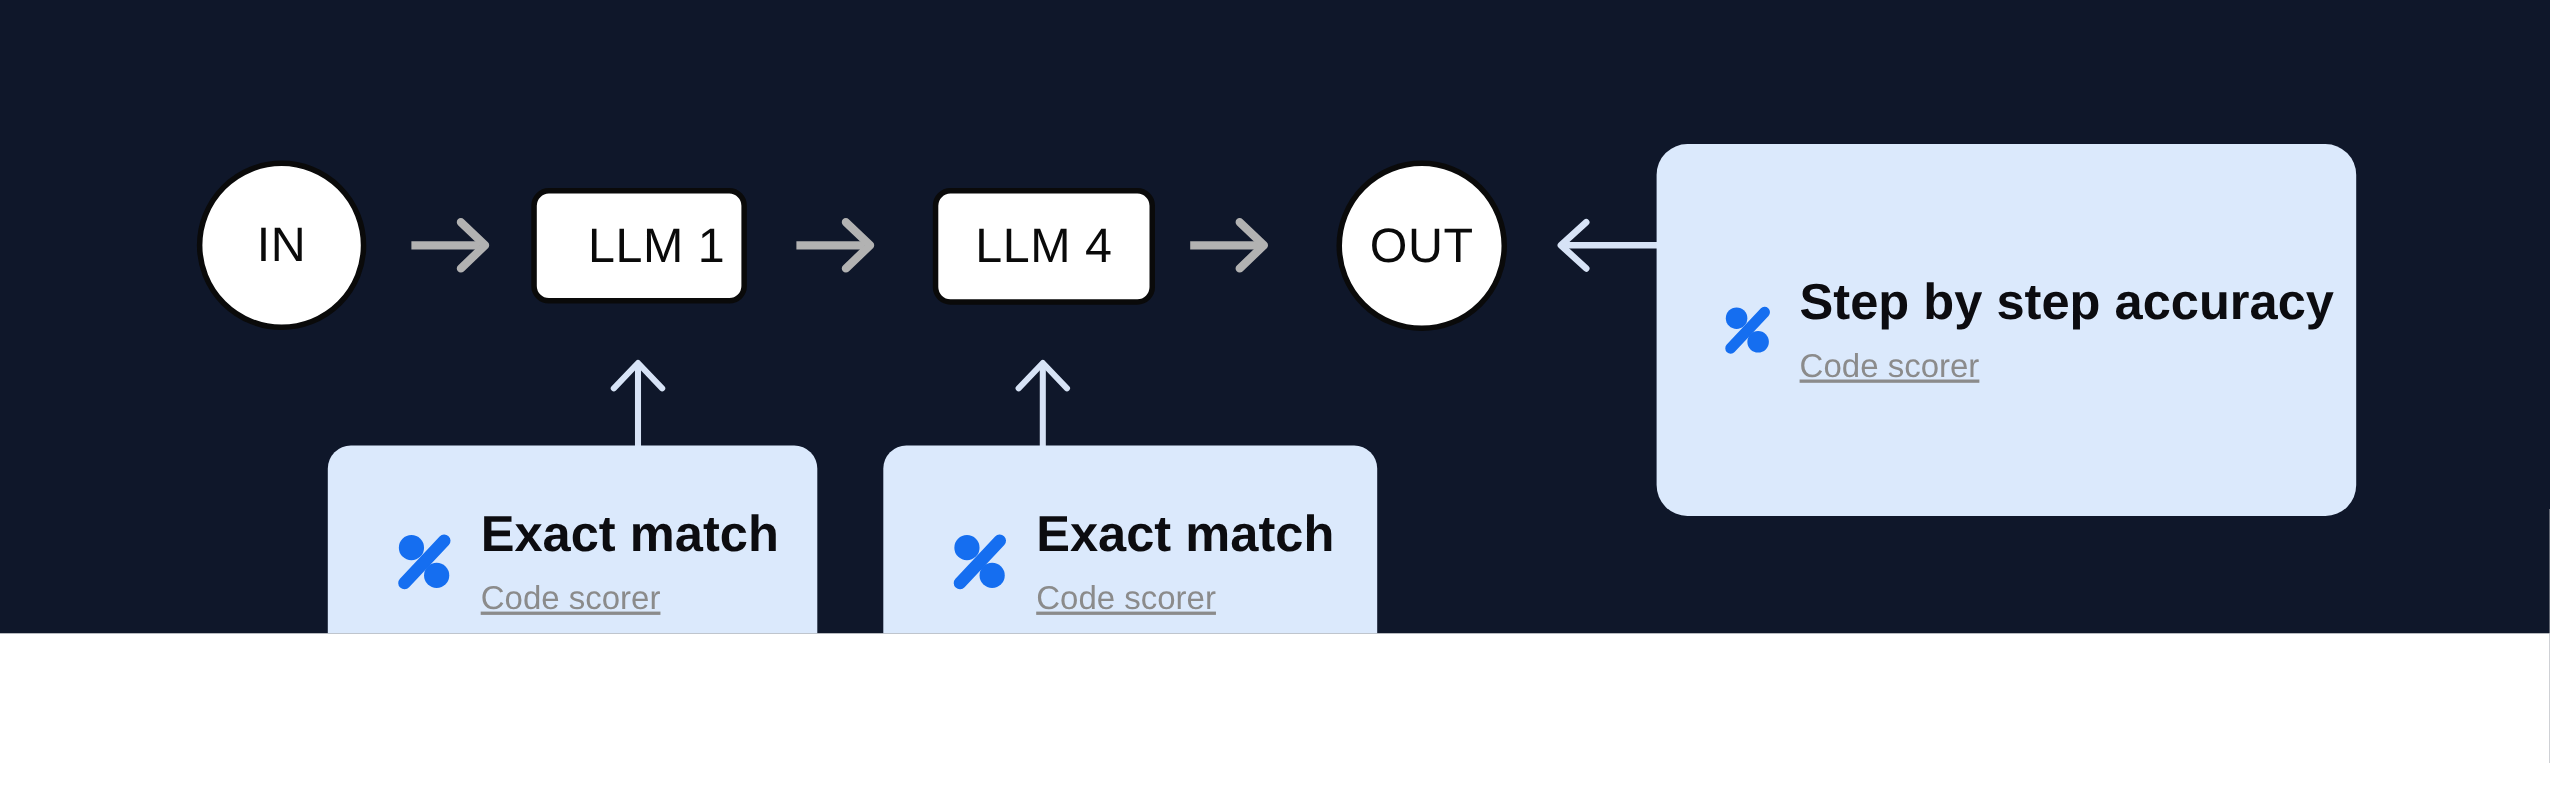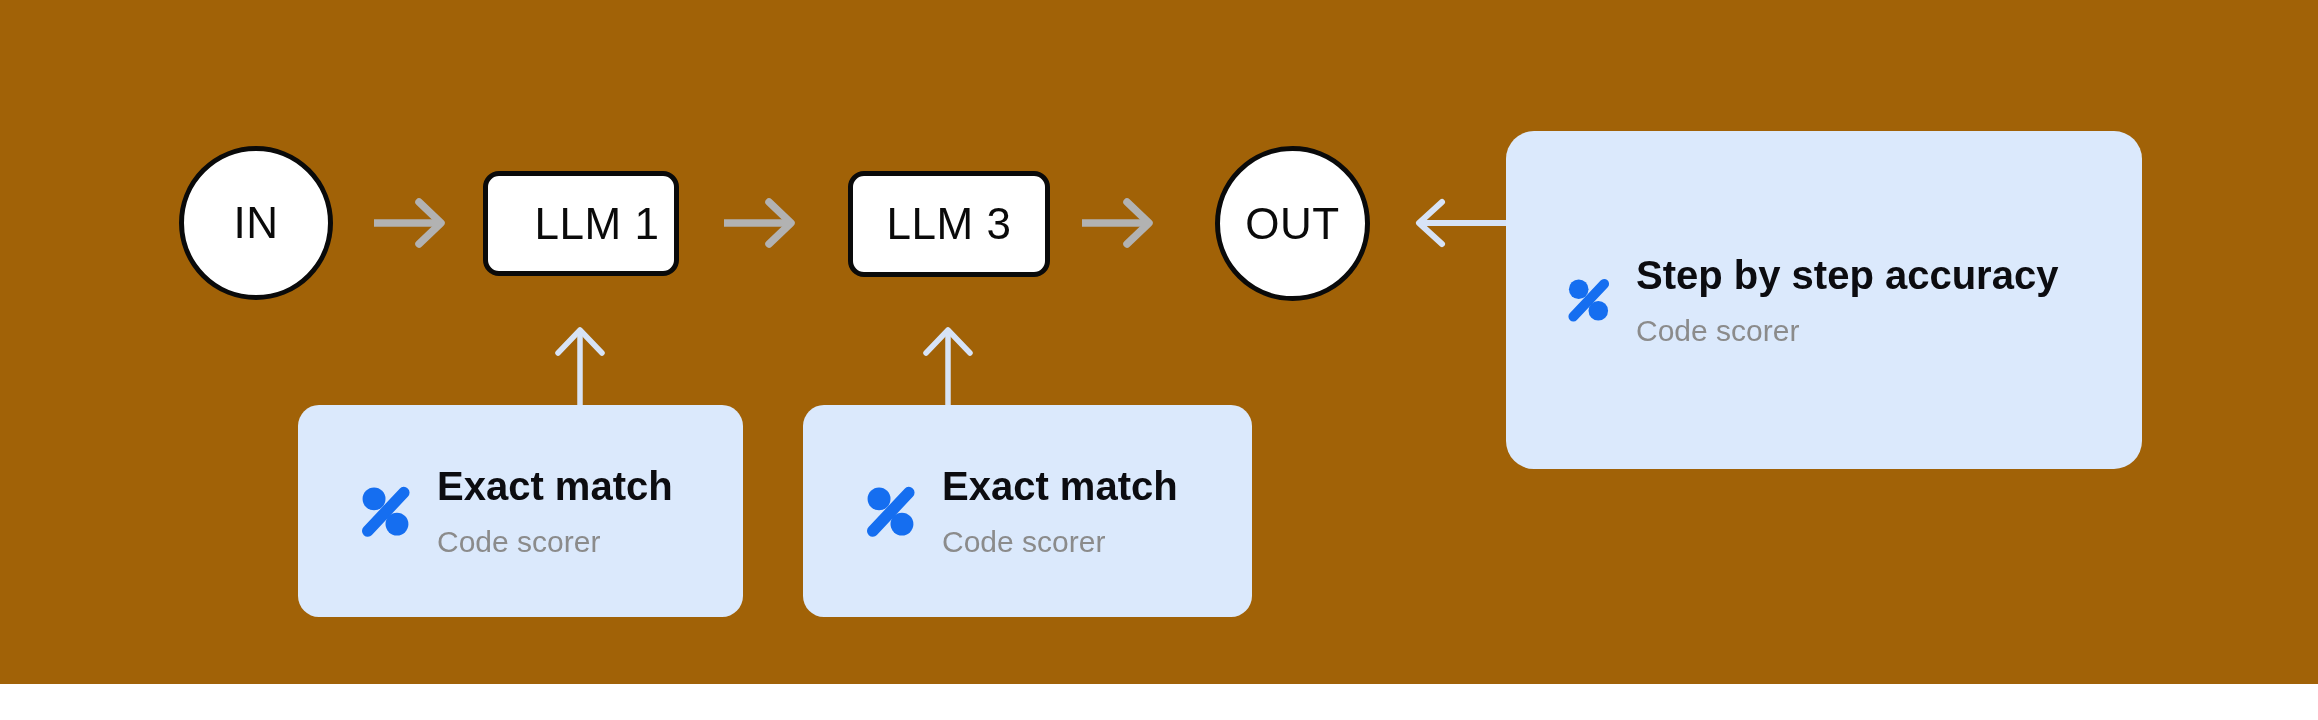--- a/index.html
+++ b/index.html
@@ -1,19 +1,19 @@
 <!DOCTYPE html>
 <html><head>
 <meta charset="utf-8">
 <style>
   html,body{margin:0;padding:0;background:#ffffff;}
   .canvas{
     position:relative;
-    width:2318px;height:684px;
-    background:#a16207;
+    width:2318px;height:576px;
+    background:#0f172a;
     font-family:"Liberation Sans", sans-serif;
     overflow:hidden;
   }
   
   .node{
     position:absolute;
     display:flex;align-items:center;justify-content:center;
     border:5px solid #0a0a0a;
     box-sizing:border-box;
     background:#ffffff;
@@ -50,33 +50,34 @@
   #card-out {left:1506px;top:131px;width:636px;height:338px;padding-left:59px;border-radius:28px;gap:42px;}
   .scorer-row{
     display:flex;
     align-items:center;
     gap:24px;
   }
   .scorer-icon{flex:0 0 auto;display:block;}
   .scorer-icon svg{display:block;}
   .scorer-text{display:flex;flex-direction:column;}
   .scorer-name{
-    font-size:40px;
+    font-size:46px;
     font-weight:600;
     color:#0c0c10;
     line-height:1.15;
     white-space:nowrap;
   }
   .scorer-type{
     font-size:30px;
     font-weight:400;
     color:#8b8b8b;
     line-height:1.2;
     margin-top:15px;
     white-space:nowrap;
+    text-decoration:underline;
   }
 </style>
 </head>
 <body>
 
 <div class="canvas">
 
   <div class="node circle" id="node-in">
     <span>IN</span>
   </div>
@@ -93,21 +94,21 @@
   </div>
 
   <div class="arrow" id="flow-arrow-2">
     <svg width="88" height="60" viewBox="0 0 88 60">
       <path d="M2 30 H64" stroke="#b2b2b2" stroke-width="7.5" fill="none"></path>
       <path d="M47 9 L69 30 L47 51" stroke="#b2b2b2" stroke-width="7.5" fill="none" stroke-linecap="round" stroke-linejoin="round"></path>
     </svg>
   </div>
 
   <div class="node box" id="node-llm2">
-    <span>LLM 3</span>
+    <span>LLM 4</span>
   </div>
 
   <div class="arrow" id="flow-arrow-3">
     <svg width="88" height="60" viewBox="0 0 88 60">
       <path d="M2 30 H64" stroke="#b2b2b2" stroke-width="7.5" fill="none"></path>
       <path d="M47 9 L69 30 L47 51" stroke="#b2b2b2" stroke-width="7.5" fill="none" stroke-linecap="round" stroke-linejoin="round"></path>
     </svg>
   </div>
 
   <div class="node circle" id="node-out">

